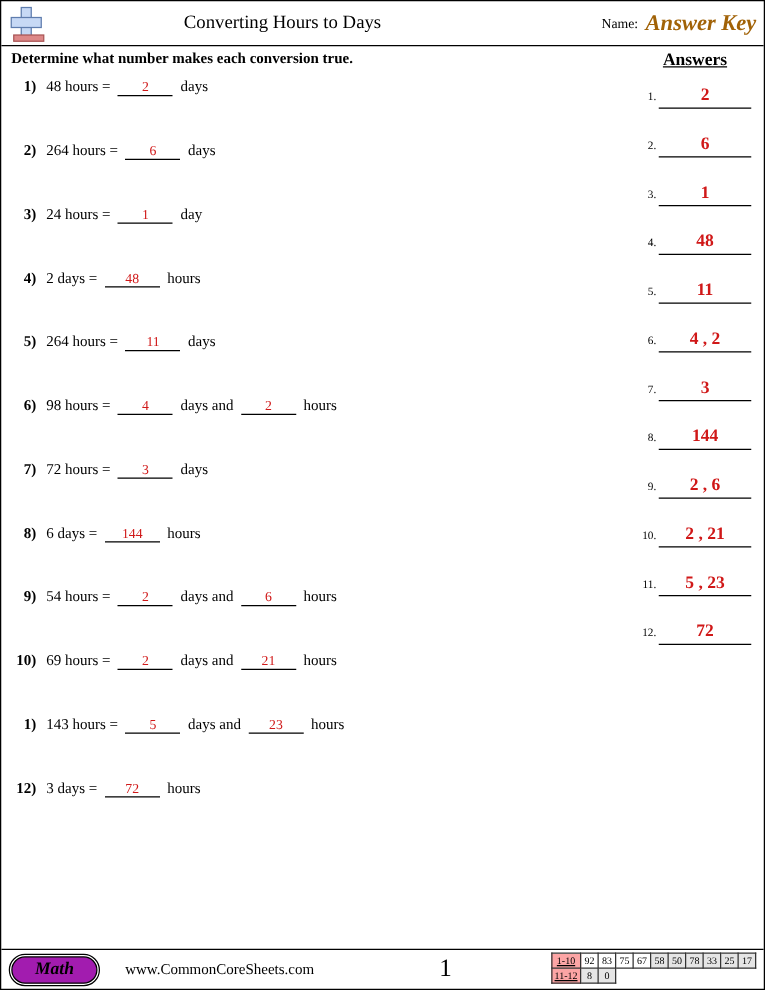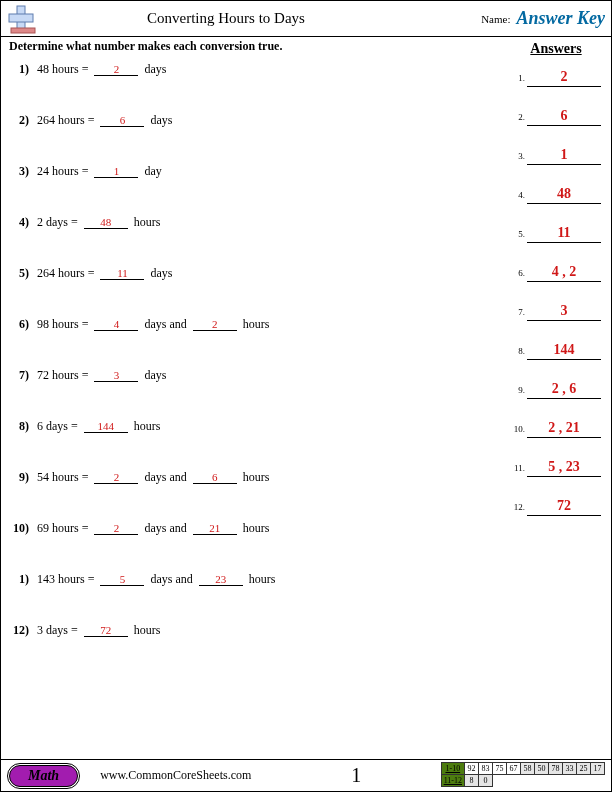--- a/index.html
+++ b/index.html
@@ -1,43 +1,43 @@
 <!DOCTYPE html>
 <html><head>
   <meta charset="utf-8">
   <style>
     * { box-sizing: border-box; margin: 0; padding: 0; }
     body { width: 612px; height: 792px; background: #fff; font-family: 'Times New Roman', serif; position: relative; border: 1px solid #000; }
     .header { display: flex; align-items: center; height: 36px; border-bottom: 0.5px solid #000; padding: 16px 6px; }
     .header-icon { width: 30px; height: 30px; }
     .title { font-family: 'Times New Roman', serif; font-size: 15px; font-weight: normal; margin-left: 110px; }
     .name-label { font-size: 11px; margin-left: auto; margin-right: 6px; }
-    .answer-key { color: #0369a1; font-size: 18px; font-weight: bold; font-style: italic; font-family: 'Times New Roman', serif; }
+    .answer-key { color: #a16207; font-size: 18px; font-weight: bold; font-style: italic; font-family: 'Times New Roman', serif; }
     .content { display: flex; padding: 2px 0 0 6px; height: 704px; }
     .main { flex: 0 0 500px; }
     .instruction { font-size: 12px; font-weight: bold; margin-bottom: 8px; margin-left: 2px; }
     .q { display: flex; align-items: baseline; font-size: 12px; margin-bottom: 36px; }
     .q:last-child { margin-bottom: 0; }
     .qnum { width: 22px; text-align: right; font-weight: bold; margin-right: 8px; }
-    .qtext { display: flex; align-items: center; }
+    .qtext { display: flex; align-items: flex-end; }
     .blank { display: inline-block; border-bottom: 1px solid #000; min-width: 44px; text-align: center; color: #d01818; font-size: 11px; padding-bottom: 0; margin: 0 3px; }
     .sidebar { width: 100px; padding: 2px 6px 0 4px; }
     .answers-title { font-size: 14px; font-weight: bold; text-decoration: underline; text-align: center; margin-bottom: 12px; }
     .ans-row { display: flex; align-items: baseline; margin-bottom: 21px; }
     .ans-num { font-size: 9px; width: 14px; text-align: right; margin-right: 2px; }
     .ans-blank { flex: 1; border-bottom: 1px solid #000; text-align: center; color: #d01818; font-weight: bold; font-size: 14px; padding-bottom: 1px; }
     .footer { position: absolute; bottom: 0; left: 0; right: 0; height: 32px; border-top: 0.5px solid #000; display: flex; align-items: center; padding: 0 6px; }
     .badge-outer { border: 1px solid #000; border-radius: 13px; padding: 0; }
     .badge { border: 1.5px solid #000; border-radius: 11px; padding: 2px 18px; font-weight: bold; font-style: italic; font-size: 14px; margin: 1px; background: #a21caf; }
     .footer-url { font-size: 12px; margin-left: 20px; }
     .page-num { font-size: 20px; margin-left: 100px; }
     .score-grid { position: absolute; right: 6px; bottom: 4px; font-size: 8px; }
     .score-grid table { border-collapse: collapse; }
     .score-grid td { border: 0.5px solid #333; padding: 1px 2px; text-align: center; min-width: 14px; }
-    .score-label { background: #4d7c0f; text-decoration: underline; }
+    .score-label { background: #fca5a5; text-decoration: underline; }
     .blue-cell { background: #e5e5e5; }
     .ws { white-space: pre; }
   </style>
 </head>
 <body>
 
 <div class="header">
   <span class="header-icon">
     <svg width="30" height="30" viewBox="0 0 30 30">
       <rect x="10" y="2" width="8" height="24" fill="#c7d9f5" stroke="#5f7dae" stroke-width="1"></rect>

